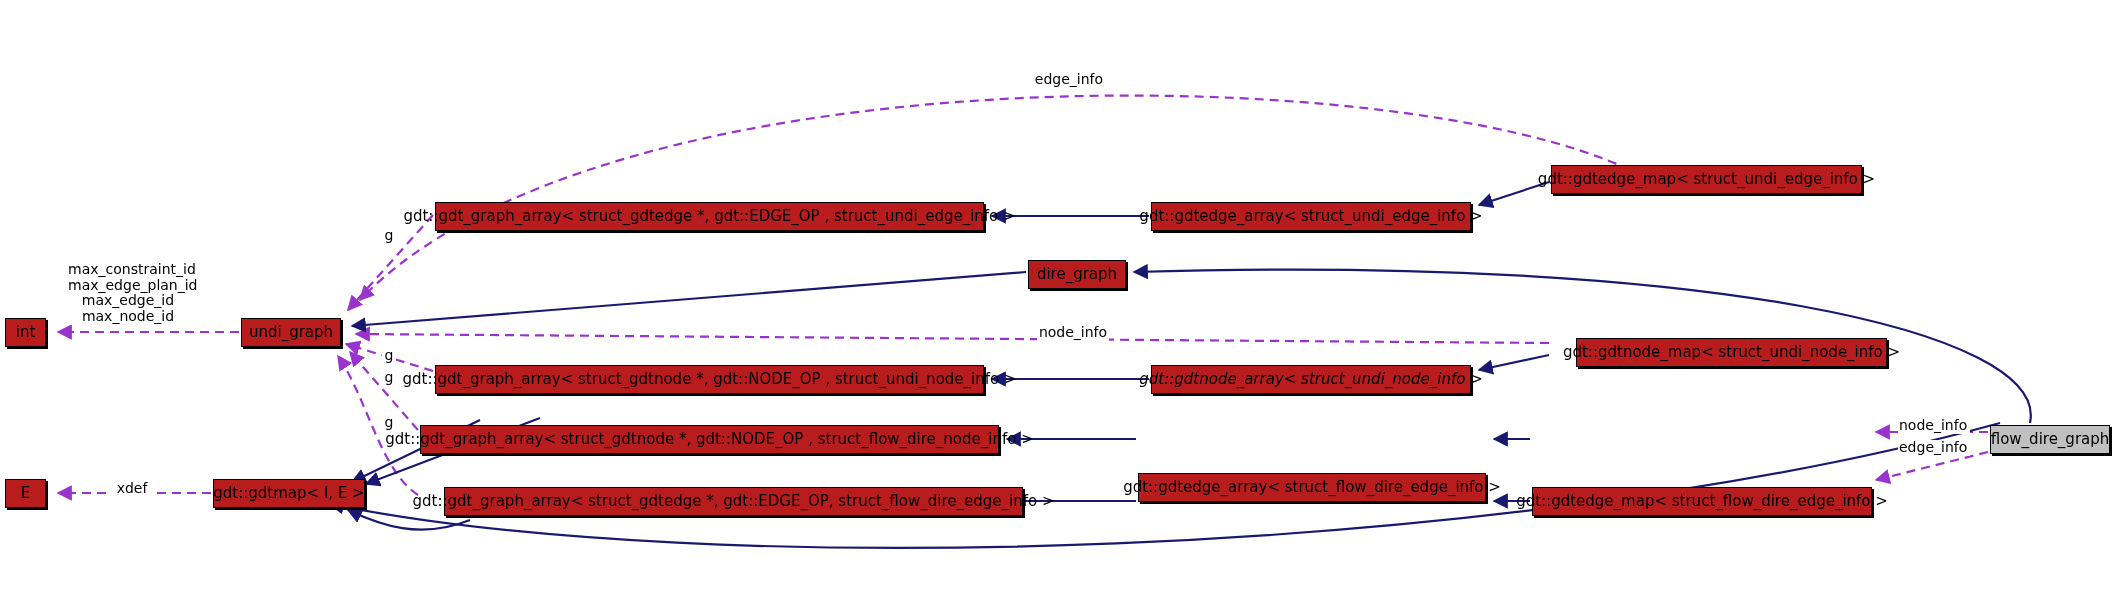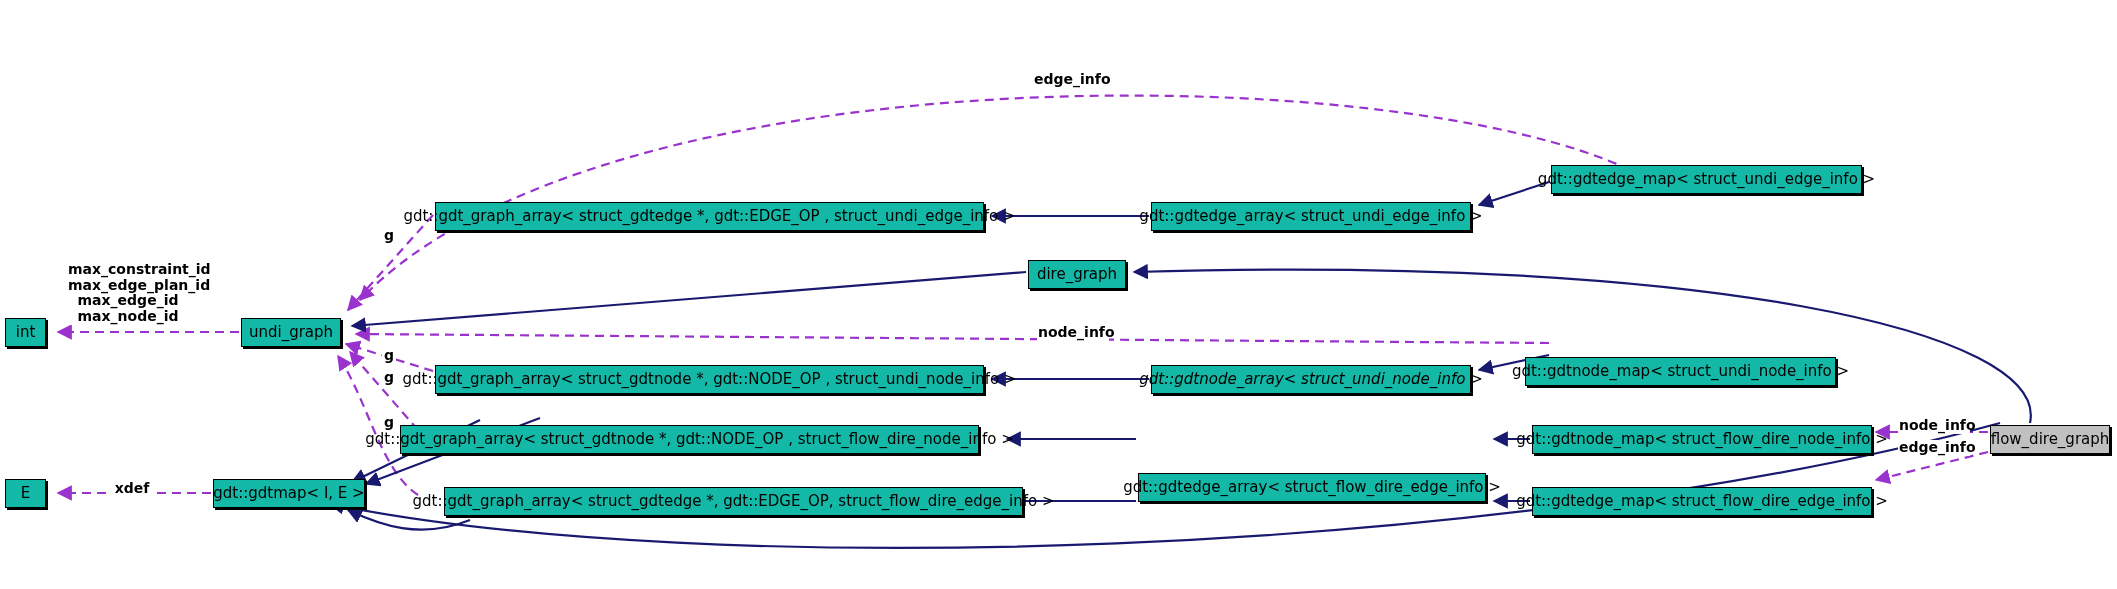--- a/index.html
+++ b/index.html
@@ -22,21 +22,21 @@
     left: 0;
     top: 0;
     width: 2117px;
     height: 589px;
     pointer-events: none;
   }
   .node {
     position: absolute;
     box-sizing: border-box;
     border: 1px solid #000000;
-    background: #14b8a6;
+    background: #b91c1c;
     color: #000000;
     font-size: 15px;
     line-height: 1;
     white-space: nowrap;
     display: flex;
     align-items: center;
     justify-content: center;
     padding: 0 8px;
     box-shadow: 2px 2px 0 0 #000000;
   }
@@ -45,21 +45,20 @@
     padding-left: 8px;
   }
   .edge-label {
     position: absolute;
     font-size: 14px;
     color: #000000;
     line-height: 1.12;
     white-space: pre;
     background: #ffffff;
     padding: 0 1px;
-    font-weight: bold;
   }
   .edge-label.multi {
     text-align: center;
   }
   .edge-label.right {
     text-align: left;
   }
 </style>
 </head>
 <body>
@@ -142,26 +141,25 @@
   <div class="node" style="left:1151px; top:202px; width:320px; height:29px;">gdt::gdtedge_array&lt; struct_undi_edge_info &gt;</div>
 
   <div class="node" style="left:1551px; top:165px; width:311px; height:29px;">gdt::gdtedge_map&lt; struct_undi_edge_info &gt;</div>
 
   <div class="node" style="left:1028px; top:260px; width:98px; height:29px;">dire_graph</div>
 
   <div class="node" style="left:435px; top:365px; width:549px; height:29px;">gdt::gdt_graph_array&lt; struct_gdtnode *, gdt::NODE_OP , struct_undi_node_info &gt;</div>
 
   <div class="node" style="left:1151px; top:365px; width:320px; height:29px;font-style:italic;">gdt::gdtnode_array&lt; struct_undi_node_info &gt;</div>
 
-  <div class="node" style="left:1525px; top:338px; width:311px; height:29px;margin-top:19px;">gdt::gdtnode_map&lt; struct_undi_node_info &gt;</div>
+  <div class="node" style="left:1576px; top:338px; width:311px; height:29px;">gdt::gdtnode_map&lt; struct_undi_node_info &gt;</div>
 
-  <div class="node" style="left:400px; top:425px; width:579px; height:29px;">gdt::gdt_graph_array&lt; struct_gdtnode *, gdt::NODE_OP , struct_flow_dire_node_info &gt;</div>
+  <div class="node" style="left:420px; top:425px; width:579px; height:29px;">gdt::gdt_graph_array&lt; struct_gdtnode *, gdt::NODE_OP , struct_flow_dire_node_info &gt;</div>
 
 
-  <div class="node" style="left:1532px; top:425px; width:340px; height:29px;">gdt::gdtnode_map&lt; struct_flow_dire_node_info &gt;</div>
 
   <div class="node" style="left:444px; top:487px; width:579px; height:29px;">gdt::gdt_graph_array&lt; struct_gdtedge *, gdt::EDGE_OP, struct_flow_dire_edge_info &gt;</div>
 
   <div class="node" style="left:1138px; top:473px; width:348px; height:29px;">gdt::gdtedge_array&lt; struct_flow_dire_edge_info &gt;</div>
 
   <div class="node" style="left:1532px; top:487px; width:340px; height:29px;">gdt::gdtedge_map&lt; struct_flow_dire_edge_info &gt;</div>
 
   <div class="node highlight" style="left:1990px; top:425px; width:120px; height:29px;">flow_dire_graph</div>
 
   <div class="edge-label multi" style="left:67px; top:262px; width:120px;">max_constraint_id

